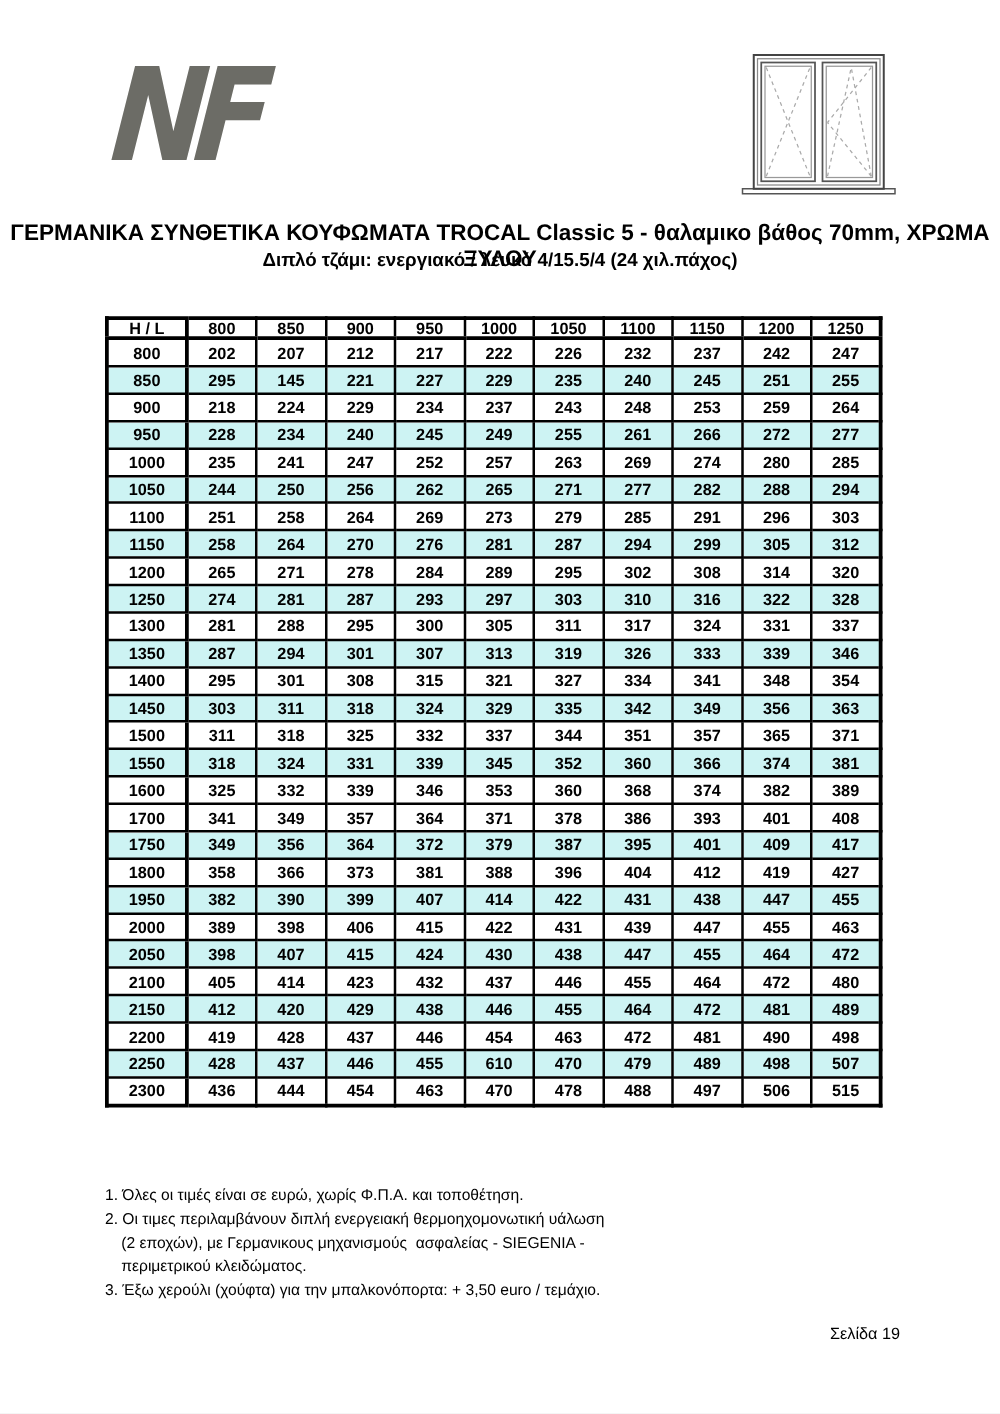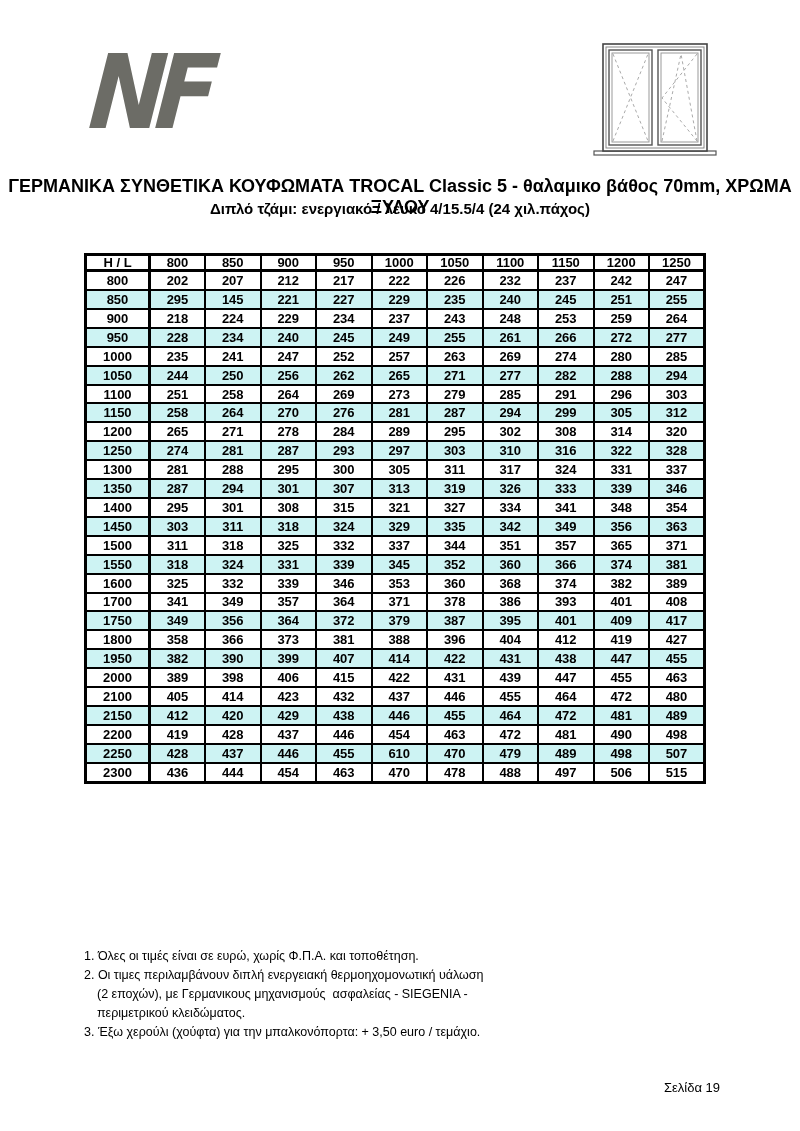--- a/index.html
+++ b/index.html
@@ -49,21 +49,21 @@
     width: 100%;
     text-align: center;
     font-weight: bold;
     font-size: 15px;
   }
 
   
   .price-table {
     position: absolute;
     left: 84px; top: 253px;
-    width: 622px; height: 531px;
+    width: 622px; height: 633px;
     border-collapse: collapse;
     table-layout: fixed;
     font-weight: bold;
     font-size: 13px;
     text-align: center;
     border: 3px solid #000;
   }
   .price-table th, .price-table td {
     border: 2px solid #000;
     padding: 0;
@@ -87,21 +87,20 @@
     line-height: 19px;
     white-space: pre-wrap;
   }
   .note-line.indent { padding-left: 13px; }
 
   .page-number {
     position: absolute;
     left: 664px; top: 1059px;
     font-size: 13px;
     font-weight: normal;
-    margin-top: 21px;
   }
 </style>
 </head>
 <body>
 
 <div class="page">
 
   <div class="logo">NF</div>
 
   <svg class="window-icon" width="128" height="118" viewBox="0 0 128 118">
@@ -430,20 +429,33 @@
           <td>398</td>
           <td>406</td>
           <td>415</td>
           <td>422</td>
           <td>431</td>
           <td>439</td>
           <td>447</td>
           <td>455</td>
           <td>463</td>
         </tr>
+        <tr class="alt">
+          <td class="row-h">2050</td>
+          <td>398</td>
+          <td>407</td>
+          <td>415</td>
+          <td>424</td>
+          <td>430</td>
+          <td>438</td>
+          <td>447</td>
+          <td>455</td>
+          <td>464</td>
+          <td>472</td>
+        </tr>
         <tr>
           <td class="row-h">2100</td>
           <td>405</td>
           <td>414</td>
           <td>423</td>
           <td>432</td>
           <td>437</td>
           <td>446</td>
           <td>455</td>
           <td>464</td>

